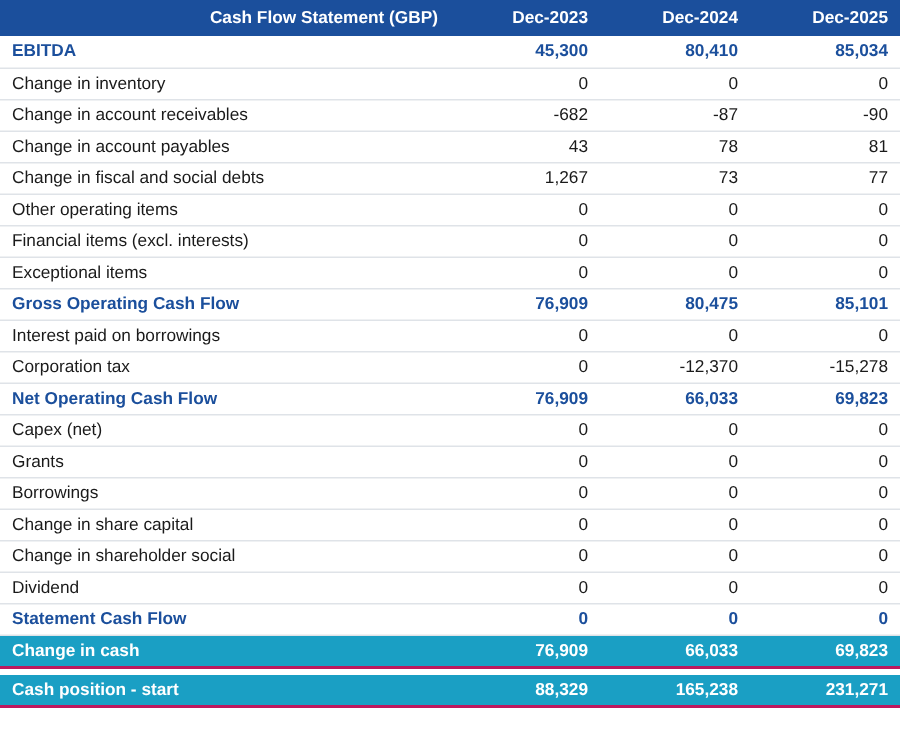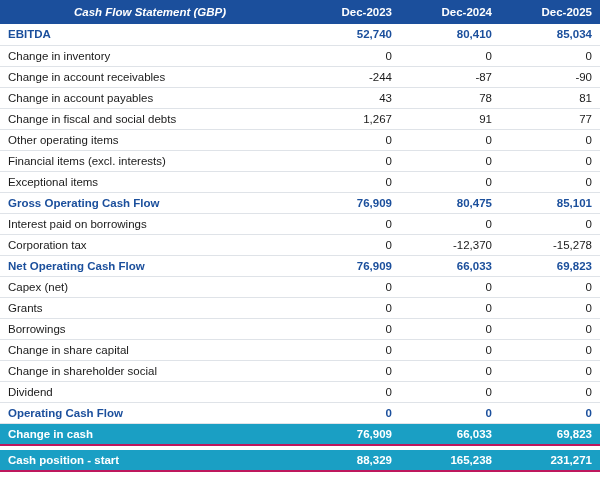--- a/index.html
+++ b/index.html
@@ -28,22 +28,21 @@
     color: #ffffff;
     font-weight: bold;
     font-size: 11.5px;
     padding: 6px 8px 6px 8px;
     text-align: right;
     white-space: nowrap;
     overflow: hidden;
     text-overflow: ellipsis;
   }
   thead th.label {
-    text-align: center;
-    font-style: italic;
+    text-align: right;
   }
   tbody td {
     padding: 4px 8px 4px 8px;
     border-bottom: 1px solid #dfe3e8;
     height: 21px;
     white-space: nowrap;
     overflow: hidden;
     text-overflow: ellipsis;
   }
   tbody td.label { text-align: left; }
@@ -83,46 +82,46 @@
     <tr>
       <th class="label">Cash Flow Statement (GBP)</th>
       <th>Dec-2023</th>
       <th>Dec-2024</th>
       <th>Dec-2025</th>
     </tr>
   </thead>
   <tbody id="cf-body">
       <tr class="subtotal">
         <td class="label">EBITDA</td>
-        <td class="num">52,740</td>
+        <td class="num">45,300</td>
         <td class="num">80,410</td>
         <td class="num">85,034</td>
       </tr>
       <tr class="plain">
         <td class="label">Change in inventory</td>
         <td class="num">0</td>
         <td class="num">0</td>
         <td class="num">0</td>
       </tr>
       <tr class="plain">
         <td class="label">Change in account receivables</td>
-        <td class="num">-244</td>
+        <td class="num">-682</td>
         <td class="num">-87</td>
         <td class="num">-90</td>
       </tr>
       <tr class="plain">
         <td class="label">Change in account payables</td>
         <td class="num">43</td>
         <td class="num">78</td>
         <td class="num">81</td>
       </tr>
       <tr class="plain">
         <td class="label">Change in fiscal and social debts</td>
         <td class="num">1,267</td>
-        <td class="num">91</td>
+        <td class="num">73</td>
         <td class="num">77</td>
       </tr>
       <tr class="plain">
         <td class="label">Other operating items</td>
         <td class="num">0</td>
         <td class="num">0</td>
         <td class="num">0</td>
       </tr>
       <tr class="plain">
         <td class="label">Financial items (excl. interests)</td>
@@ -190,21 +189,21 @@
         <td class="num">0</td>
         <td class="num">0</td>
       </tr>
       <tr class="plain">
         <td class="label">Dividend</td>
         <td class="num">0</td>
         <td class="num">0</td>
         <td class="num">0</td>
       </tr>
       <tr class="subtotal">
-        <td class="label">Operating Cash Flow</td>
+        <td class="label">Statement Cash Flow</td>
         <td class="num">0</td>
         <td class="num">0</td>
         <td class="num">0</td>
       </tr>
       <tr class="cyan-bold">
         <td class="label">Change in cash</td>
         <td class="num">76,909</td>
         <td class="num">66,033</td>
         <td class="num">69,823</td>
       </tr>

